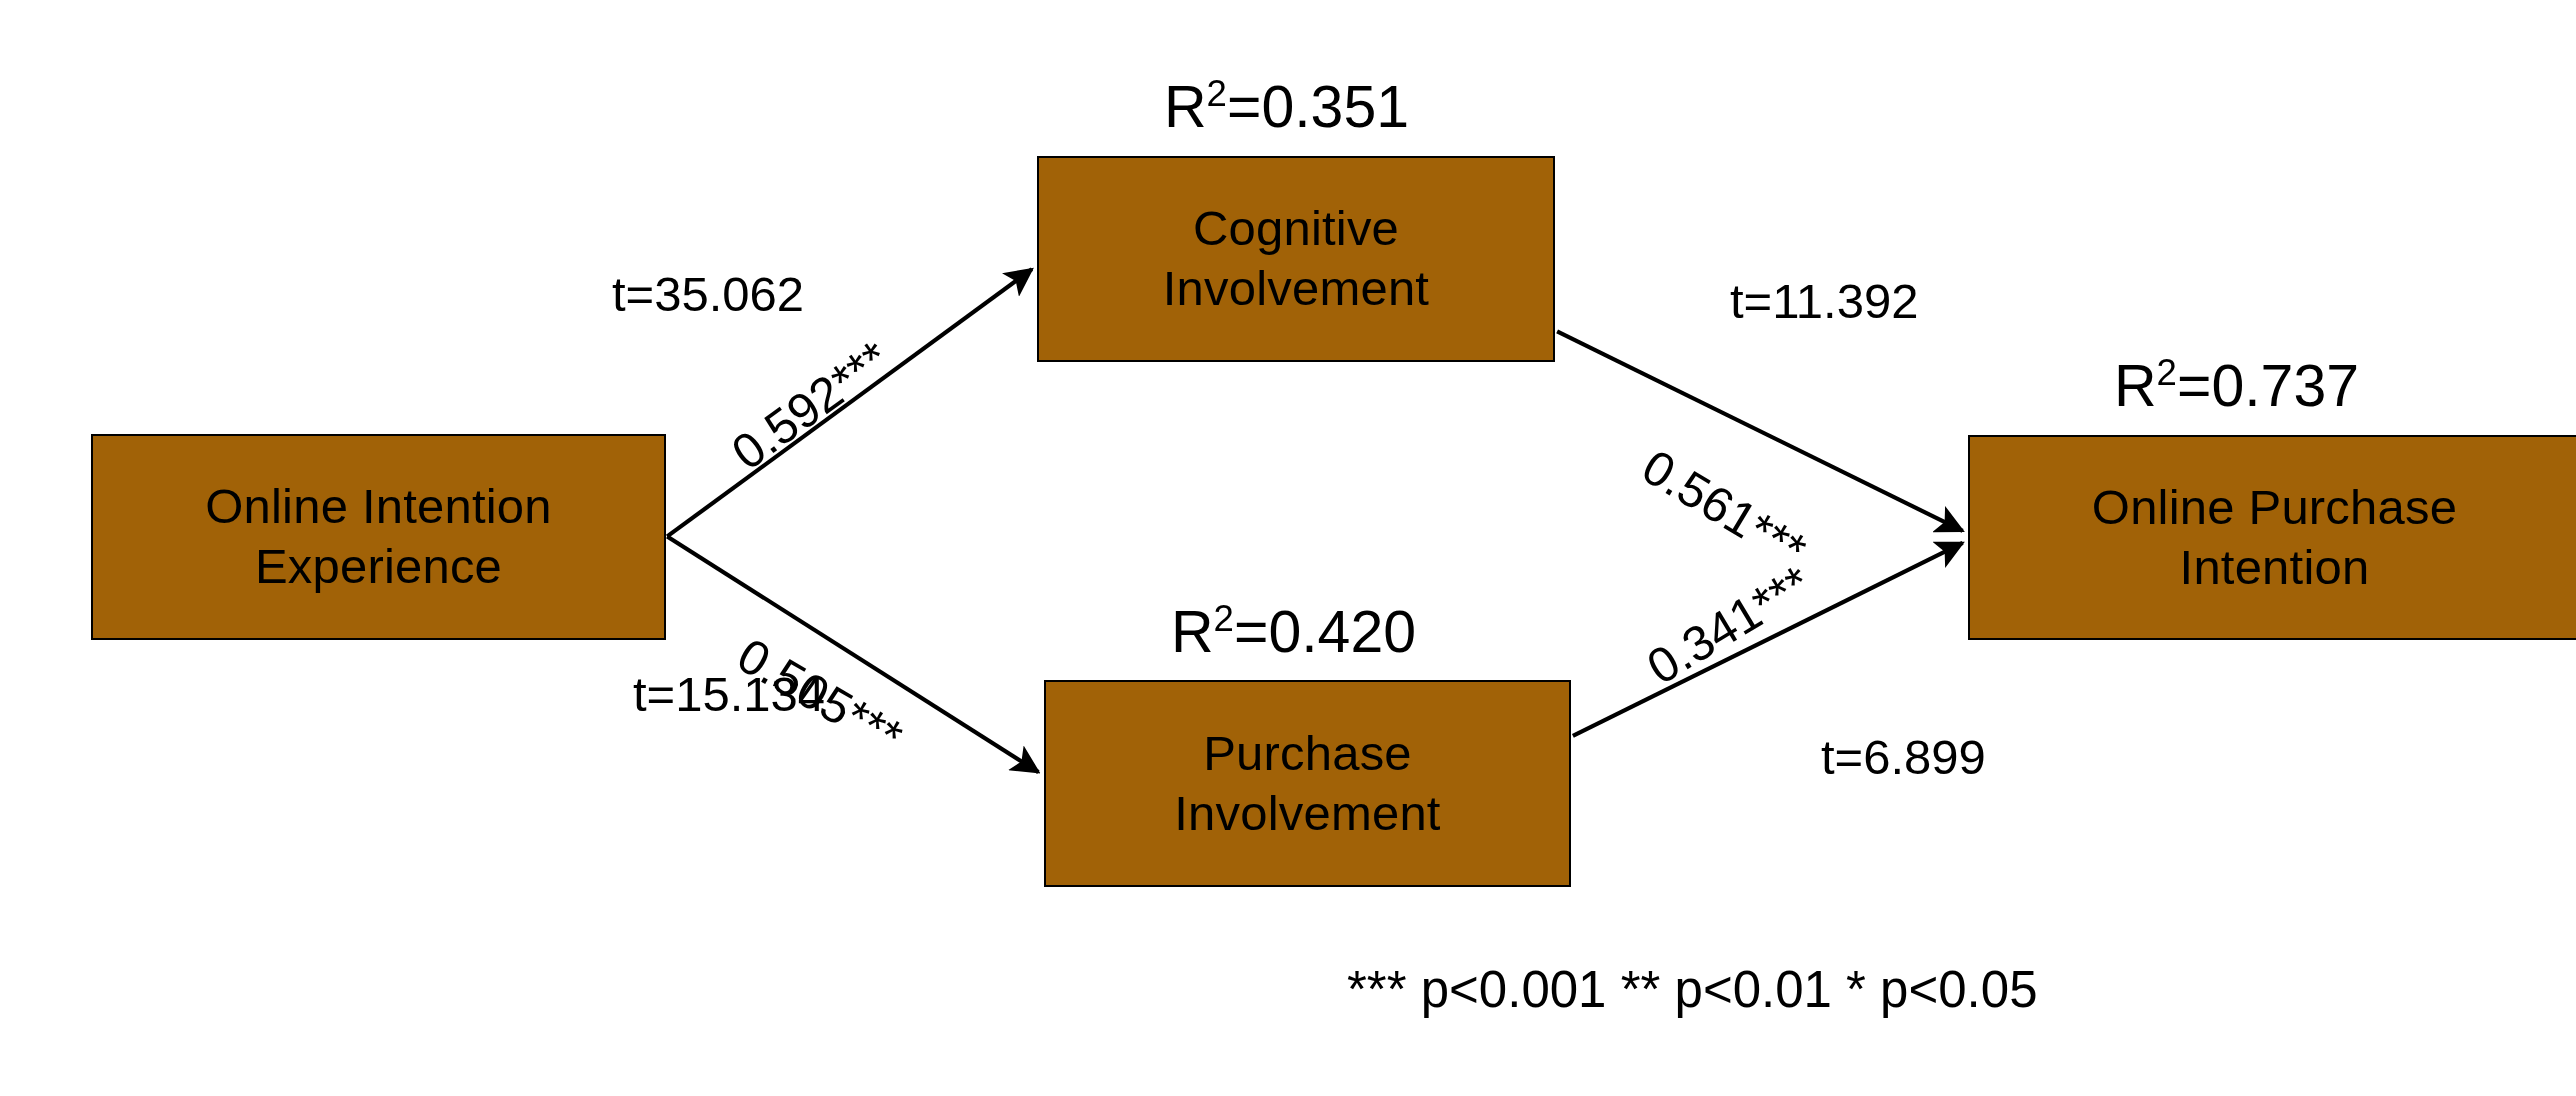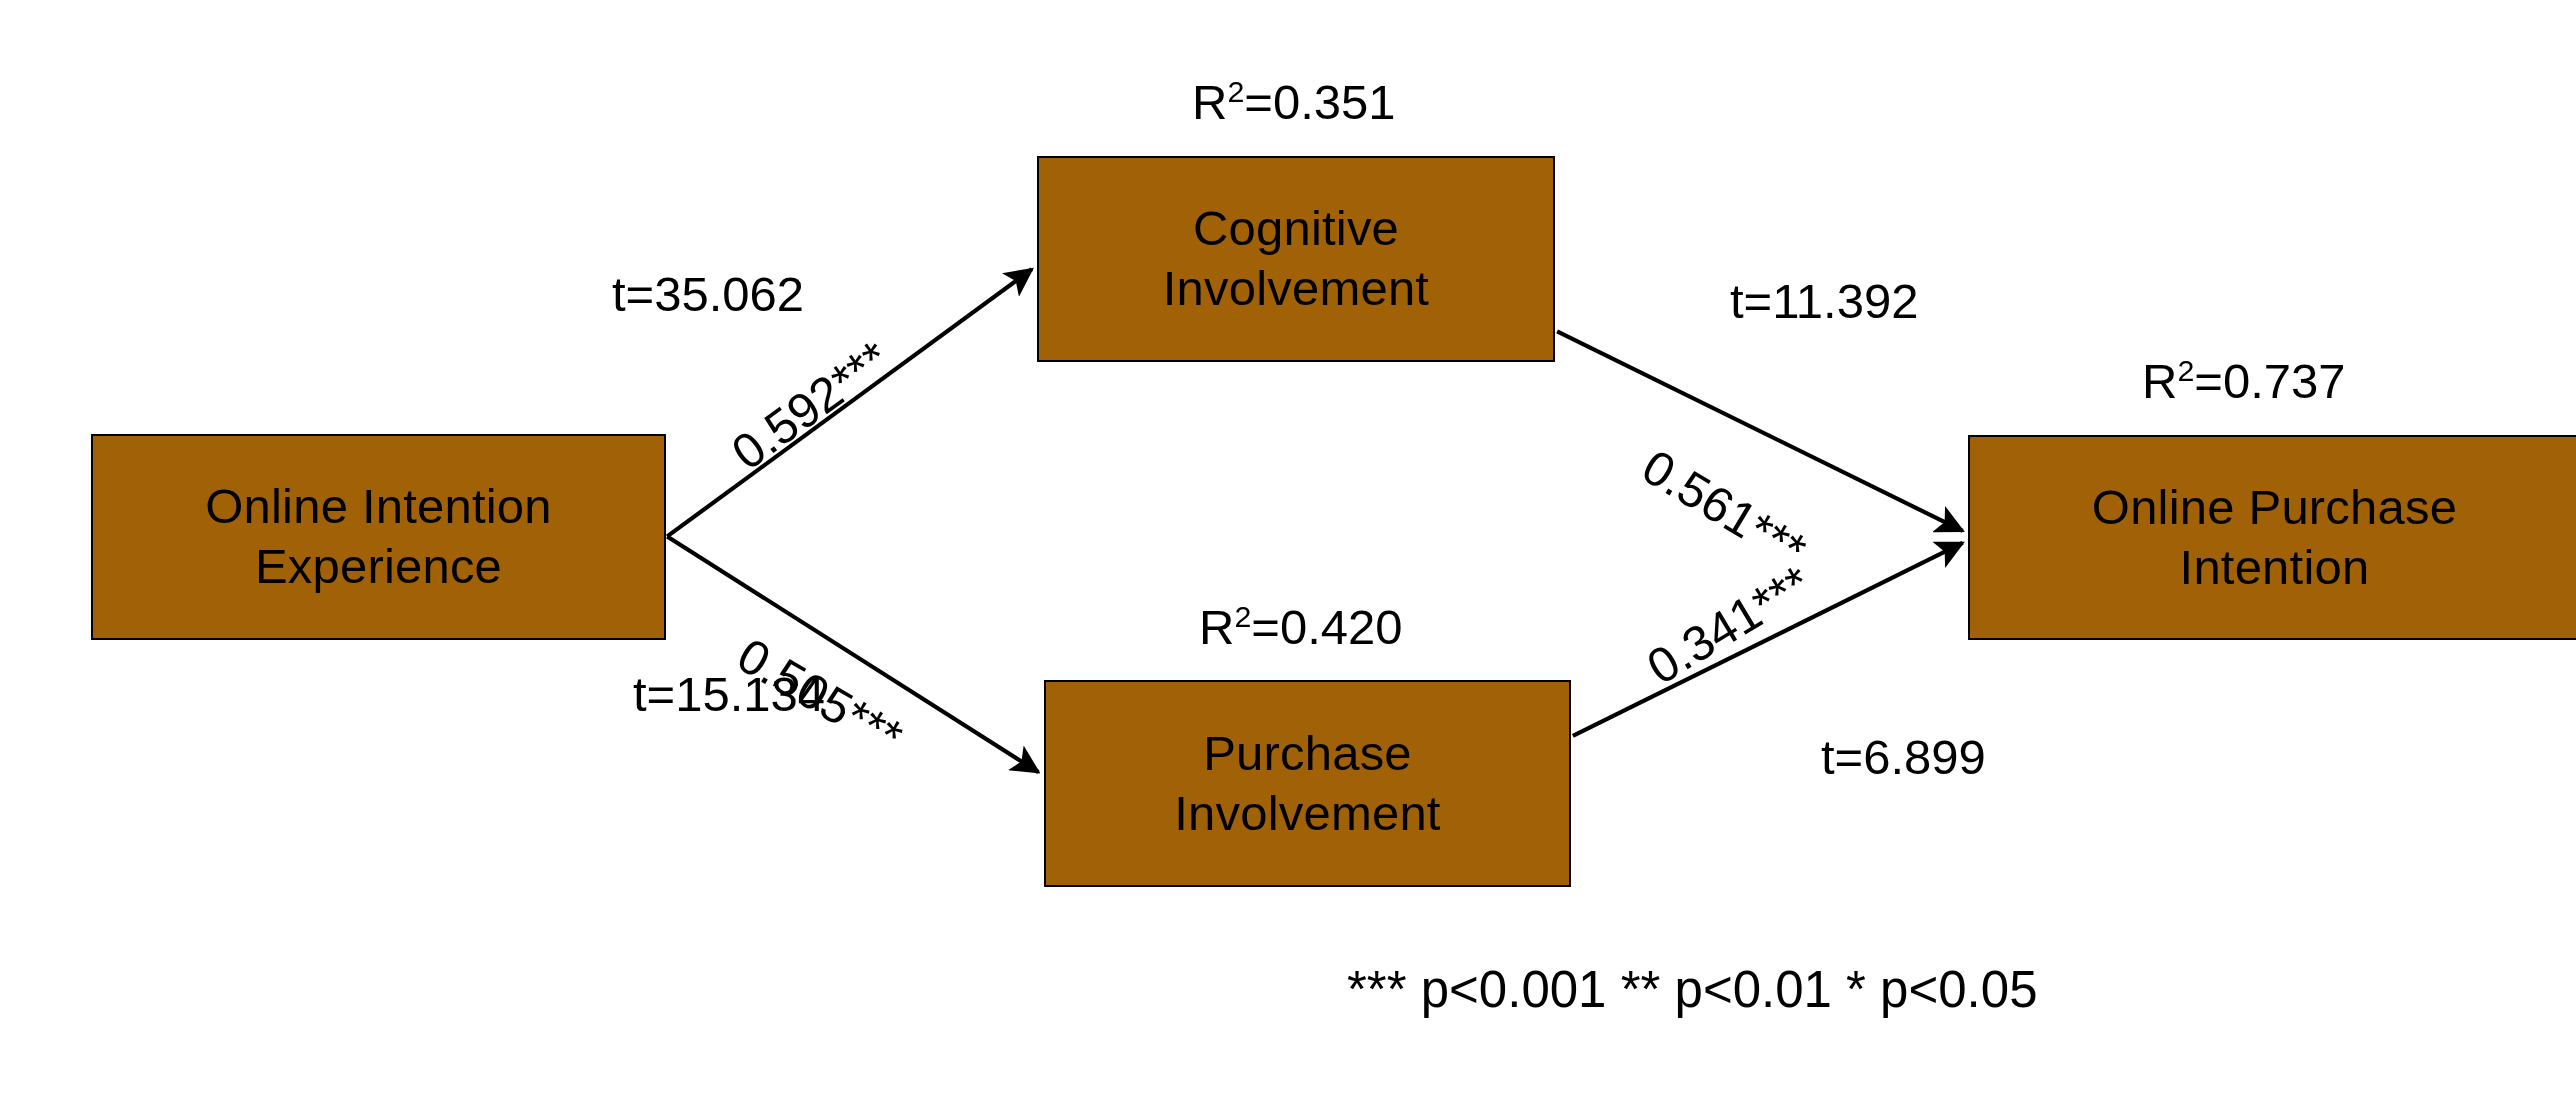--- a/index.html
+++ b/index.html
@@ -42,24 +42,23 @@
   .node-line { display: block; white-space: nowrap; }
 
   #node-online-shopping-experience { left: 91px;  top: 434px; width: 575px; height: 206px; }
   #node-cognitive-involvement      { left: 1037px; top: 156px; width: 518px; height: 206px; }
   #node-affective-involvement      { left: 1044px; top: 680px; width: 527px; height: 207px; }
   #node-online-purchase-intention  { left: 1968px; top: 435px; width: 613px; height: 205px; text-align: center; }
 
   
   .r2-label {
     position: absolute;
-    font-size: 49px;
+    font-size: 59px;
     white-space: nowrap;
     line-height: 1;
-    margin-left: 28px;
   }
   .r2-label sup {
     font-size: 0.62em;
     vertical-align: super;
     line-height: 0;
   }
   #r2-cognitive { left: 1164px; top: 78px; }
   #r2-affective { left: 1171px; top: 603px; }
   #r2-purchase  { left: 2114px; top: 357px; }
 

